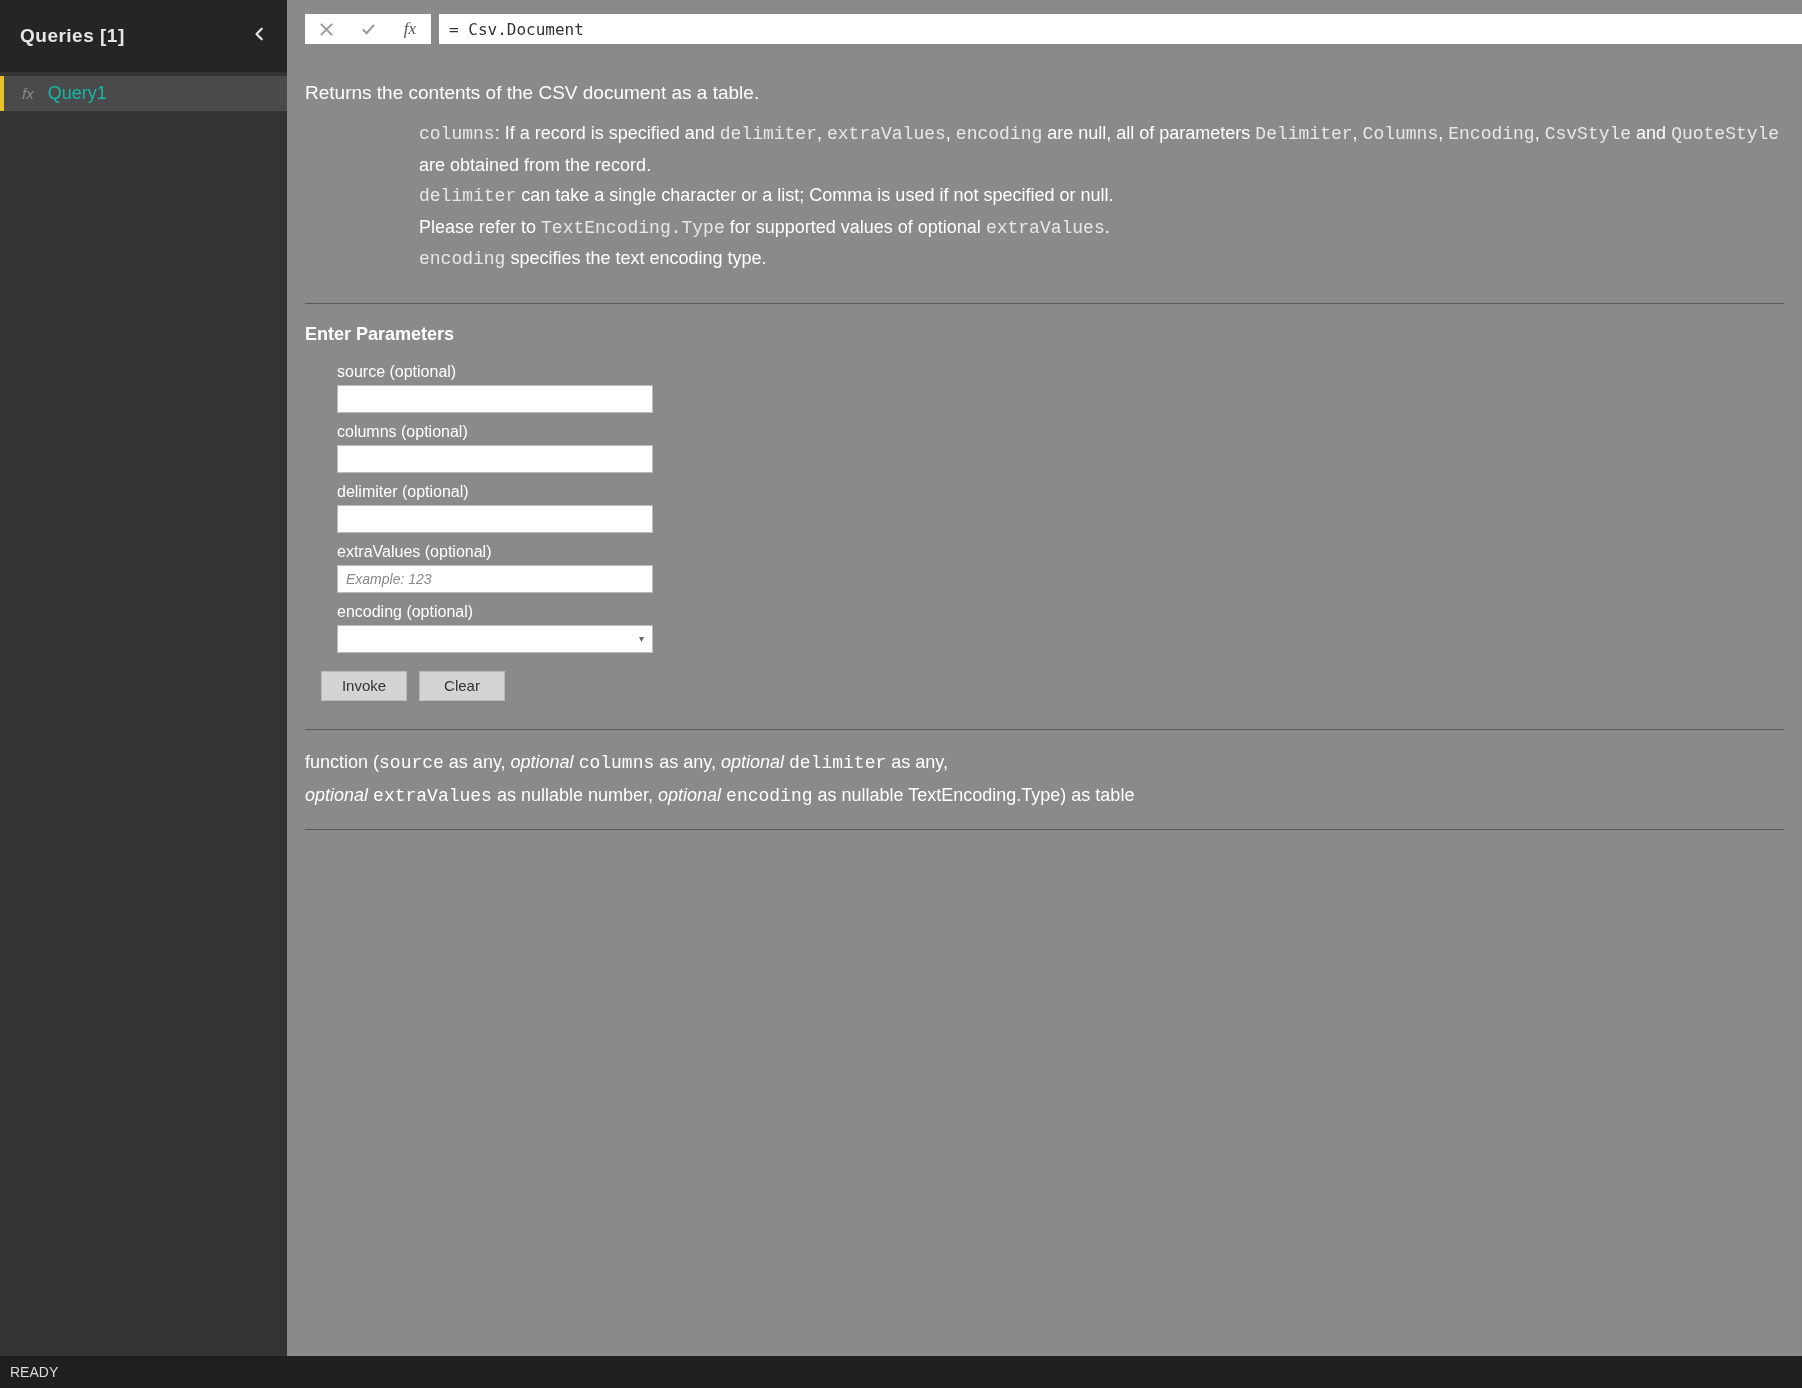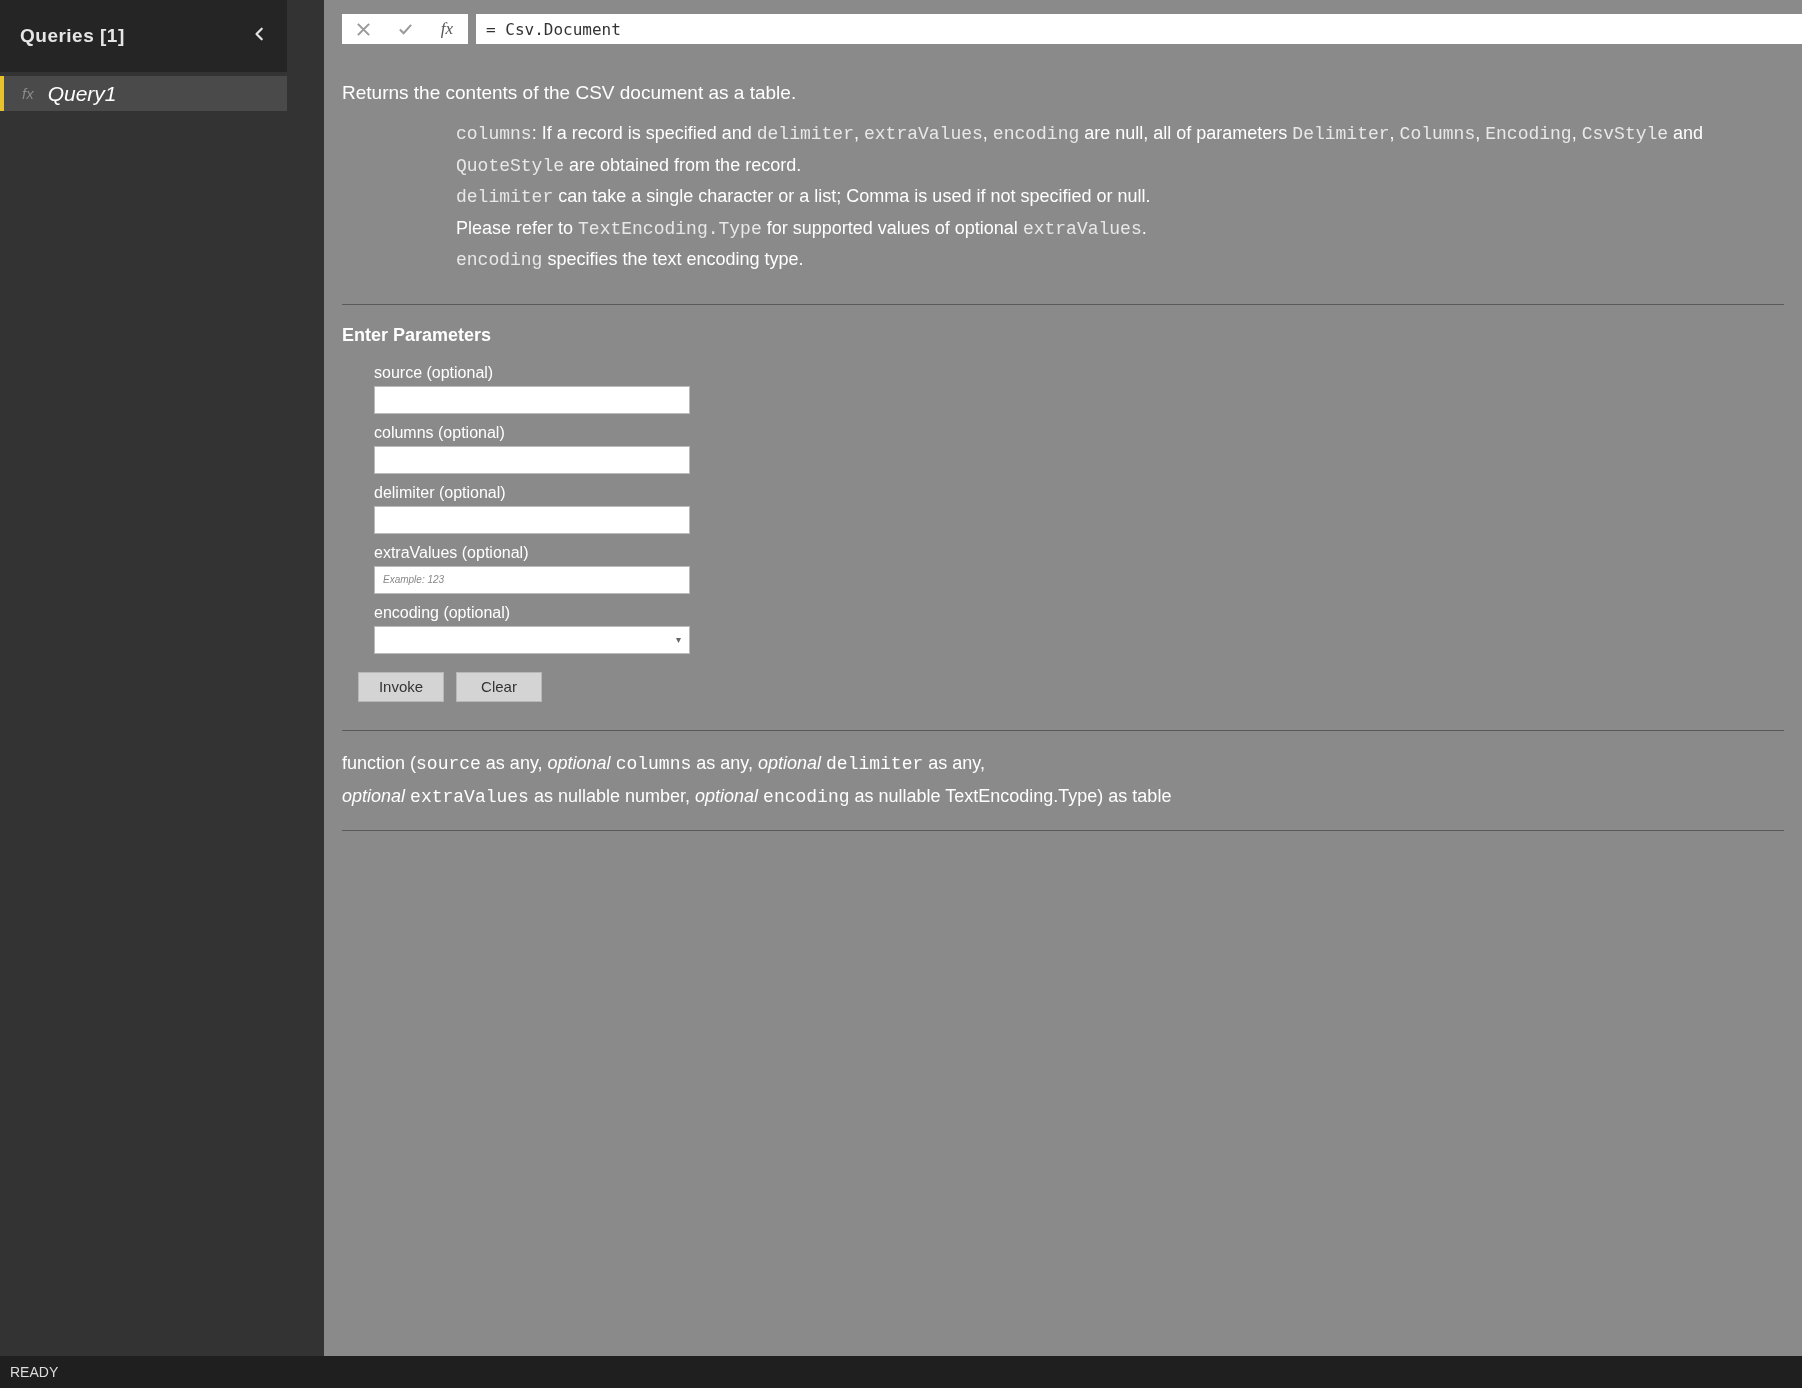--- a/index.html
+++ b/index.html
@@ -1,29 +1,29 @@
 <!DOCTYPE html>
 <html><head>
 <meta charset="utf-8">
 <style>
 * { box-sizing: border-box; margin: 0; padding: 0; }
 html, body { width: 100%; height: 100%; font-family: "Segoe UI", Arial, sans-serif; overflow: hidden; }
 body { display: flex; flex-direction: column; background: #333; }
 
-.main-area { flex: 1; display: flex; min-height: 0; gap: 37px; }
+.main-area { flex: 1; display: flex; min-height: 0; }
 
 
 .sidebar { width: 287px; background: #333333; display: flex; flex-direction: column; }
 .sidebar-header { height: 72px; background: #252525; display: flex; align-items: center; justify-content: space-between; padding: 0 20px; }
 .sidebar-title { color: #e6e6e6; font-size: 19px; font-weight: 600; letter-spacing: 0.5px; }
 .sidebar-collapse { color: #e6e6e6; cursor: pointer; }
 .sidebar-collapse svg { width: 14px; height: 14px; }
 .query-item { height: 35px; background: #4a4a4a; border-left: 4px solid #e8c22d; display: flex; align-items: center; padding-left: 18px; gap: 14px; margin-top: 4px; }
 .query-item .fx { color: #8a8a8a; font-style: italic; font-size: 15px; font-family: "Segoe UI", Arial, sans-serif; }
-.query-item .qname { color: #ffffff; font-size: 21px; font-style: italic; }
+.query-item .qname { color: #14b8a6; font-size: 18px; }
 
 
 .content { flex: 1; background: #8a8a8a; display: flex; flex-direction: column; min-width: 0; padding: 14px 0 0 0; }
 
 
 .formula-bar { display: flex; align-items: stretch; margin: 0 0 18px 18px; height: 30px; }
 .formula-controls { background: #fff; display: flex; align-items: center; height: 30px; }
 .formula-btn { width: 42px; display: flex; align-items: center; justify-content: center; height: 30px; color: #9a9a9a; }
 .formula-btn.fx-label { font-style: italic; font-family: Georgia, serif; font-size: 17px; color: #555; }
 .formula-btn svg { width: 15px; height: 15px; }
@@ -33,21 +33,21 @@
 .doc { padding: 0 18px 0 18px; color: #fff; overflow-y: auto; flex: 1; }
 .doc-title { font-size: 23px; font-weight: 400; padding-bottom: 18px; border-bottom: 1px solid #5a5a5a; }
 .doc-summary { font-size: 19px; padding: 20px 0 14px 0; }
 .doc-details { padding: 0 0 28px 114px; font-size: 18px; line-height: 1.7; }
 .doc-details .mono { font-family: Consolas, "Courier New", monospace; color: #e8e8e8; }
 .hr { border-top: 1px solid #5a5a5a; }
 
 .params-title { font-size: 18px; font-weight: 700; padding: 20px 0 18px 0; }
 .param-block { margin: 0 0 10px 32px; }
 .param-label { font-size: 16px; color: #fff; margin-bottom: 4px; }
-.param-input { width: 316px; height: 28px; background: #fff; border: 1px solid #bbb; padding: 0 8px; font-size: 10px; color: #333; outline: none; }
+.param-input { width: 316px; height: 28px; background: #fff; border: 1px solid #bbb; padding: 0 8px; font-size: 14px; color: #333; outline: none; }
 .param-input::placeholder { color: #888; font-style: italic; }
 .param-select { width: 316px; height: 28px; background: #fff; border: 1px solid #bbb; position: relative; display: flex; align-items: center; justify-content: flex-end; padding-right: 8px; cursor: pointer; }
 .param-select .caret { color: #666; font-size: 10px; }
 
 .btn-row { display: flex; gap: 12px; margin: 18px 0 28px 16px; }
 .btn { width: 86px; height: 30px; background: #d4d4d4; border: 1px solid #b8b8b8; color: #333; font-size: 15px; display: flex; align-items: center; justify-content: center; cursor: pointer; }
 
 .signature { border-top: 1px solid #5a5a5a; border-bottom: 1px solid #5a5a5a; padding: 16px 0 16px 0; font-size: 18px; line-height: 1.8; }
 .signature .mono { font-family: Consolas, "Courier New", monospace; }
 .signature .ital { font-style: italic; }

